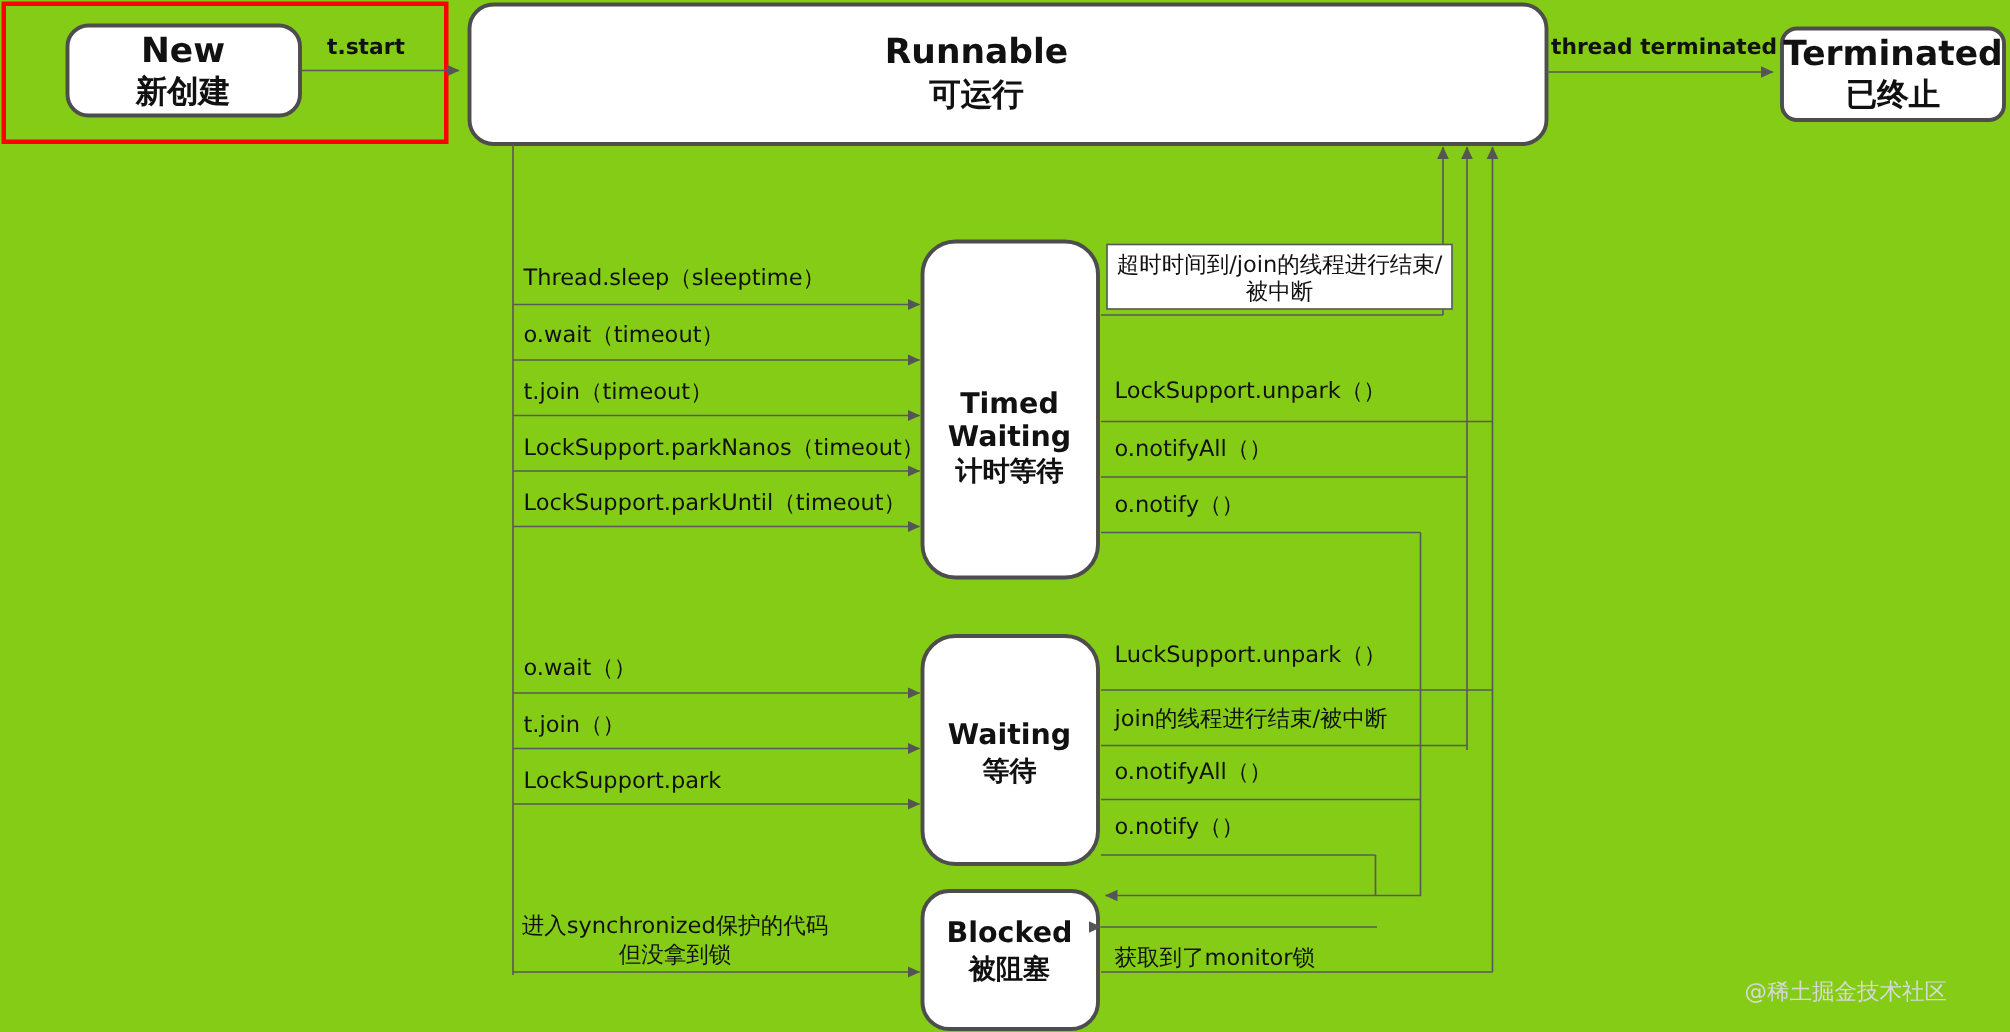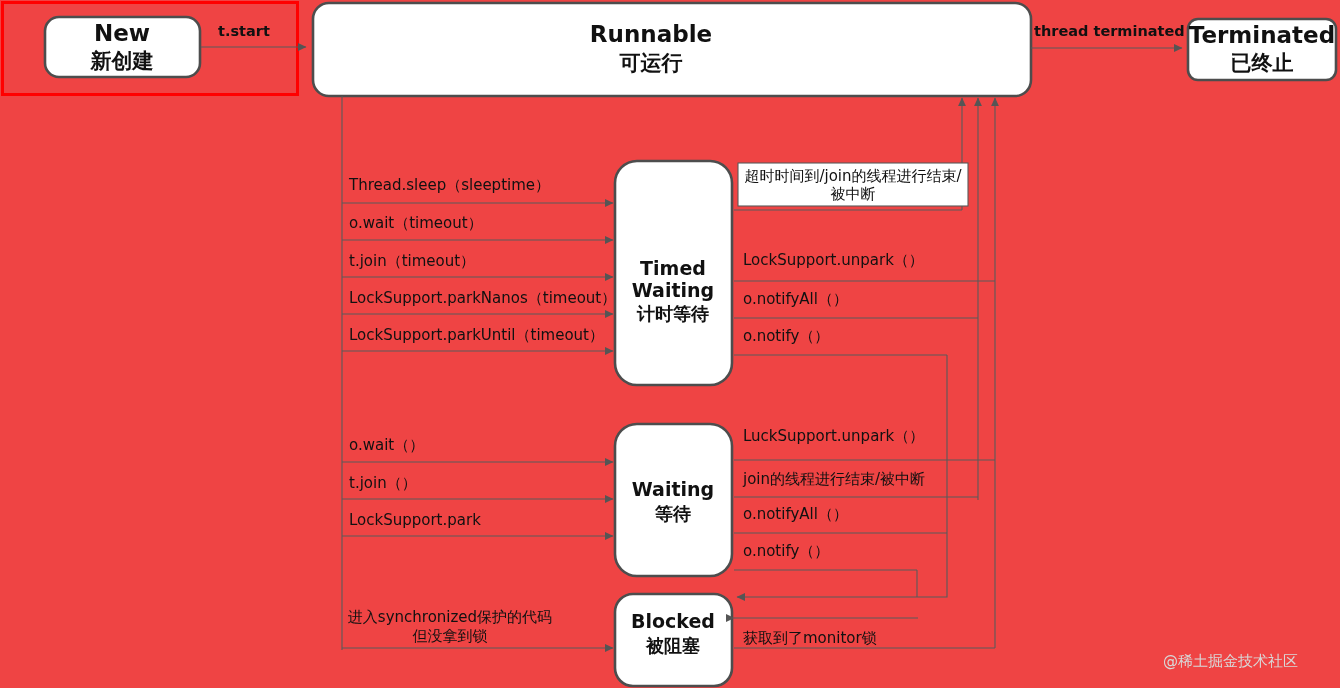--- a/index.html
+++ b/index.html
@@ -1,18 +1,18 @@
 <!DOCTYPE html>
 <html><head>
 <meta charset="utf-8">
 <style>
   html,body{margin:0;padding:0;background:#ffffff;}
   body{width:1340px;height:688px;overflow:hidden;
        font-family:"DejaVu Sans","Liberation Sans",sans-serif;}
-  #stage{position:relative;width:1340px;height:688px;background:#ef4444;}
+  #stage{position:relative;width:1340px;height:688px;background:#84cc16;}
   svg#diagram{position:absolute;left:0;top:0;width:1340px;height:688px;}
 
   .state-box{fill:#ffffff;stroke:#4d4d4d;stroke-width:2.6;}
   .highlight-rect{fill:none;stroke:#ff0000;stroke-width:3;}
   .flow-line{stroke:#5a5a5a;stroke-width:1.1;fill:none;}
 
   .state-en{font-size:23px;font-weight:bold;fill:#111;text-anchor:middle;
             font-family:"DejaVu Sans","Liberation Sans",sans-serif;}
   .state-cn{font-size:21px;font-weight:bold;fill:#111;text-anchor:middle;
             font-family:"DejaVu Sans","Liberation Sans",sans-serif;}

